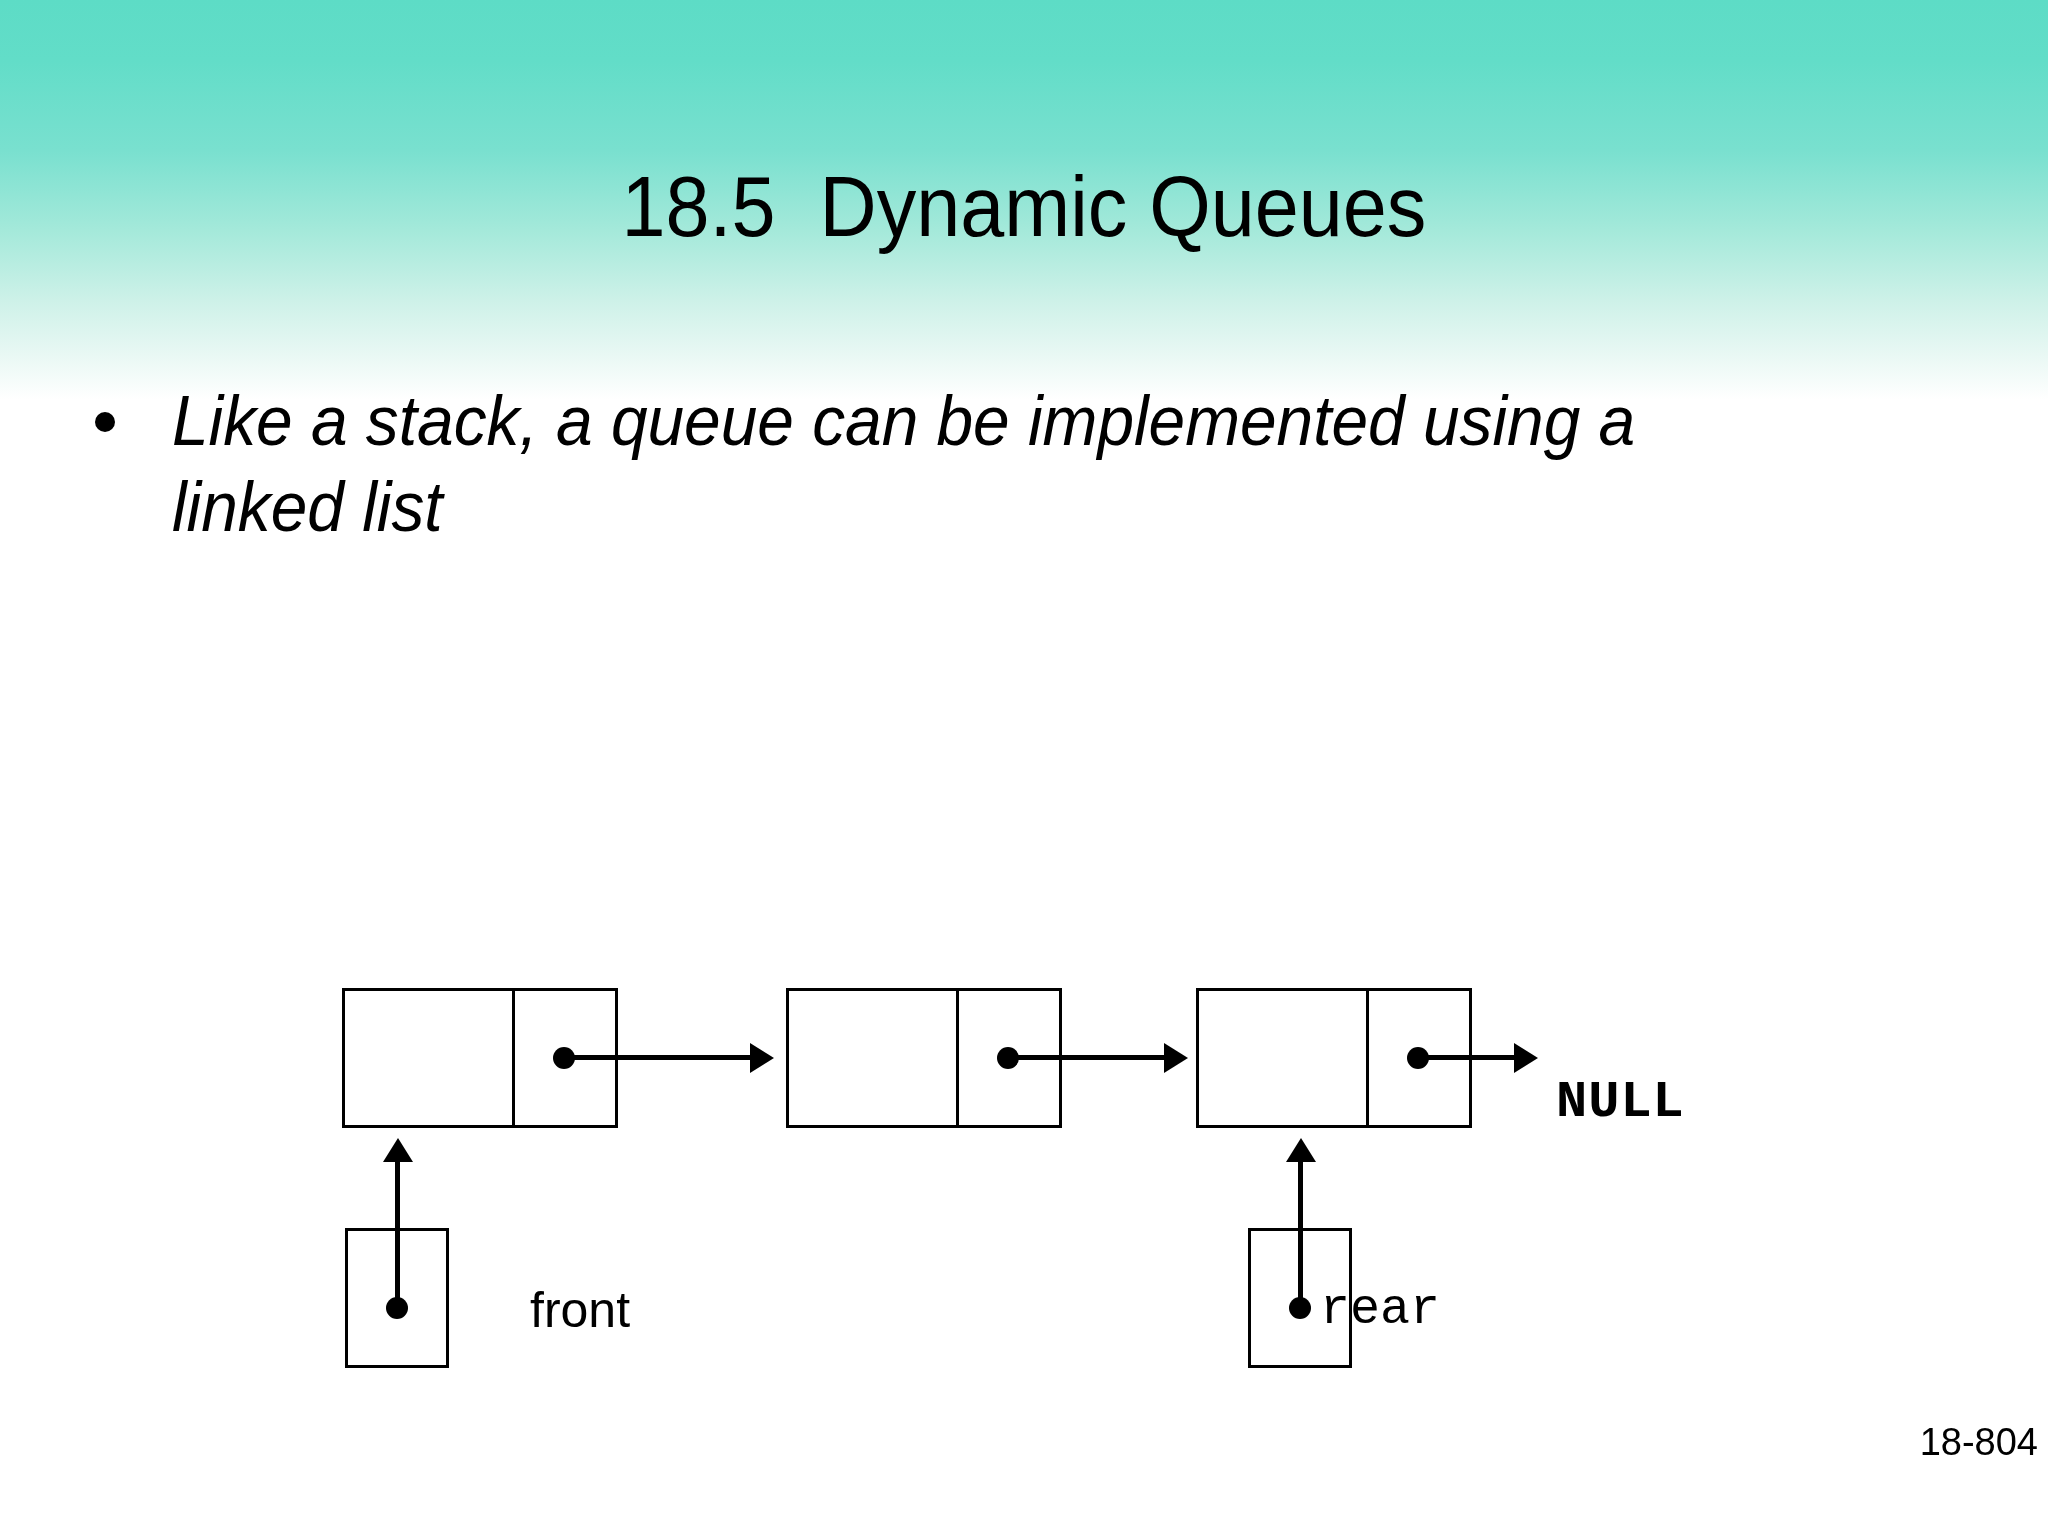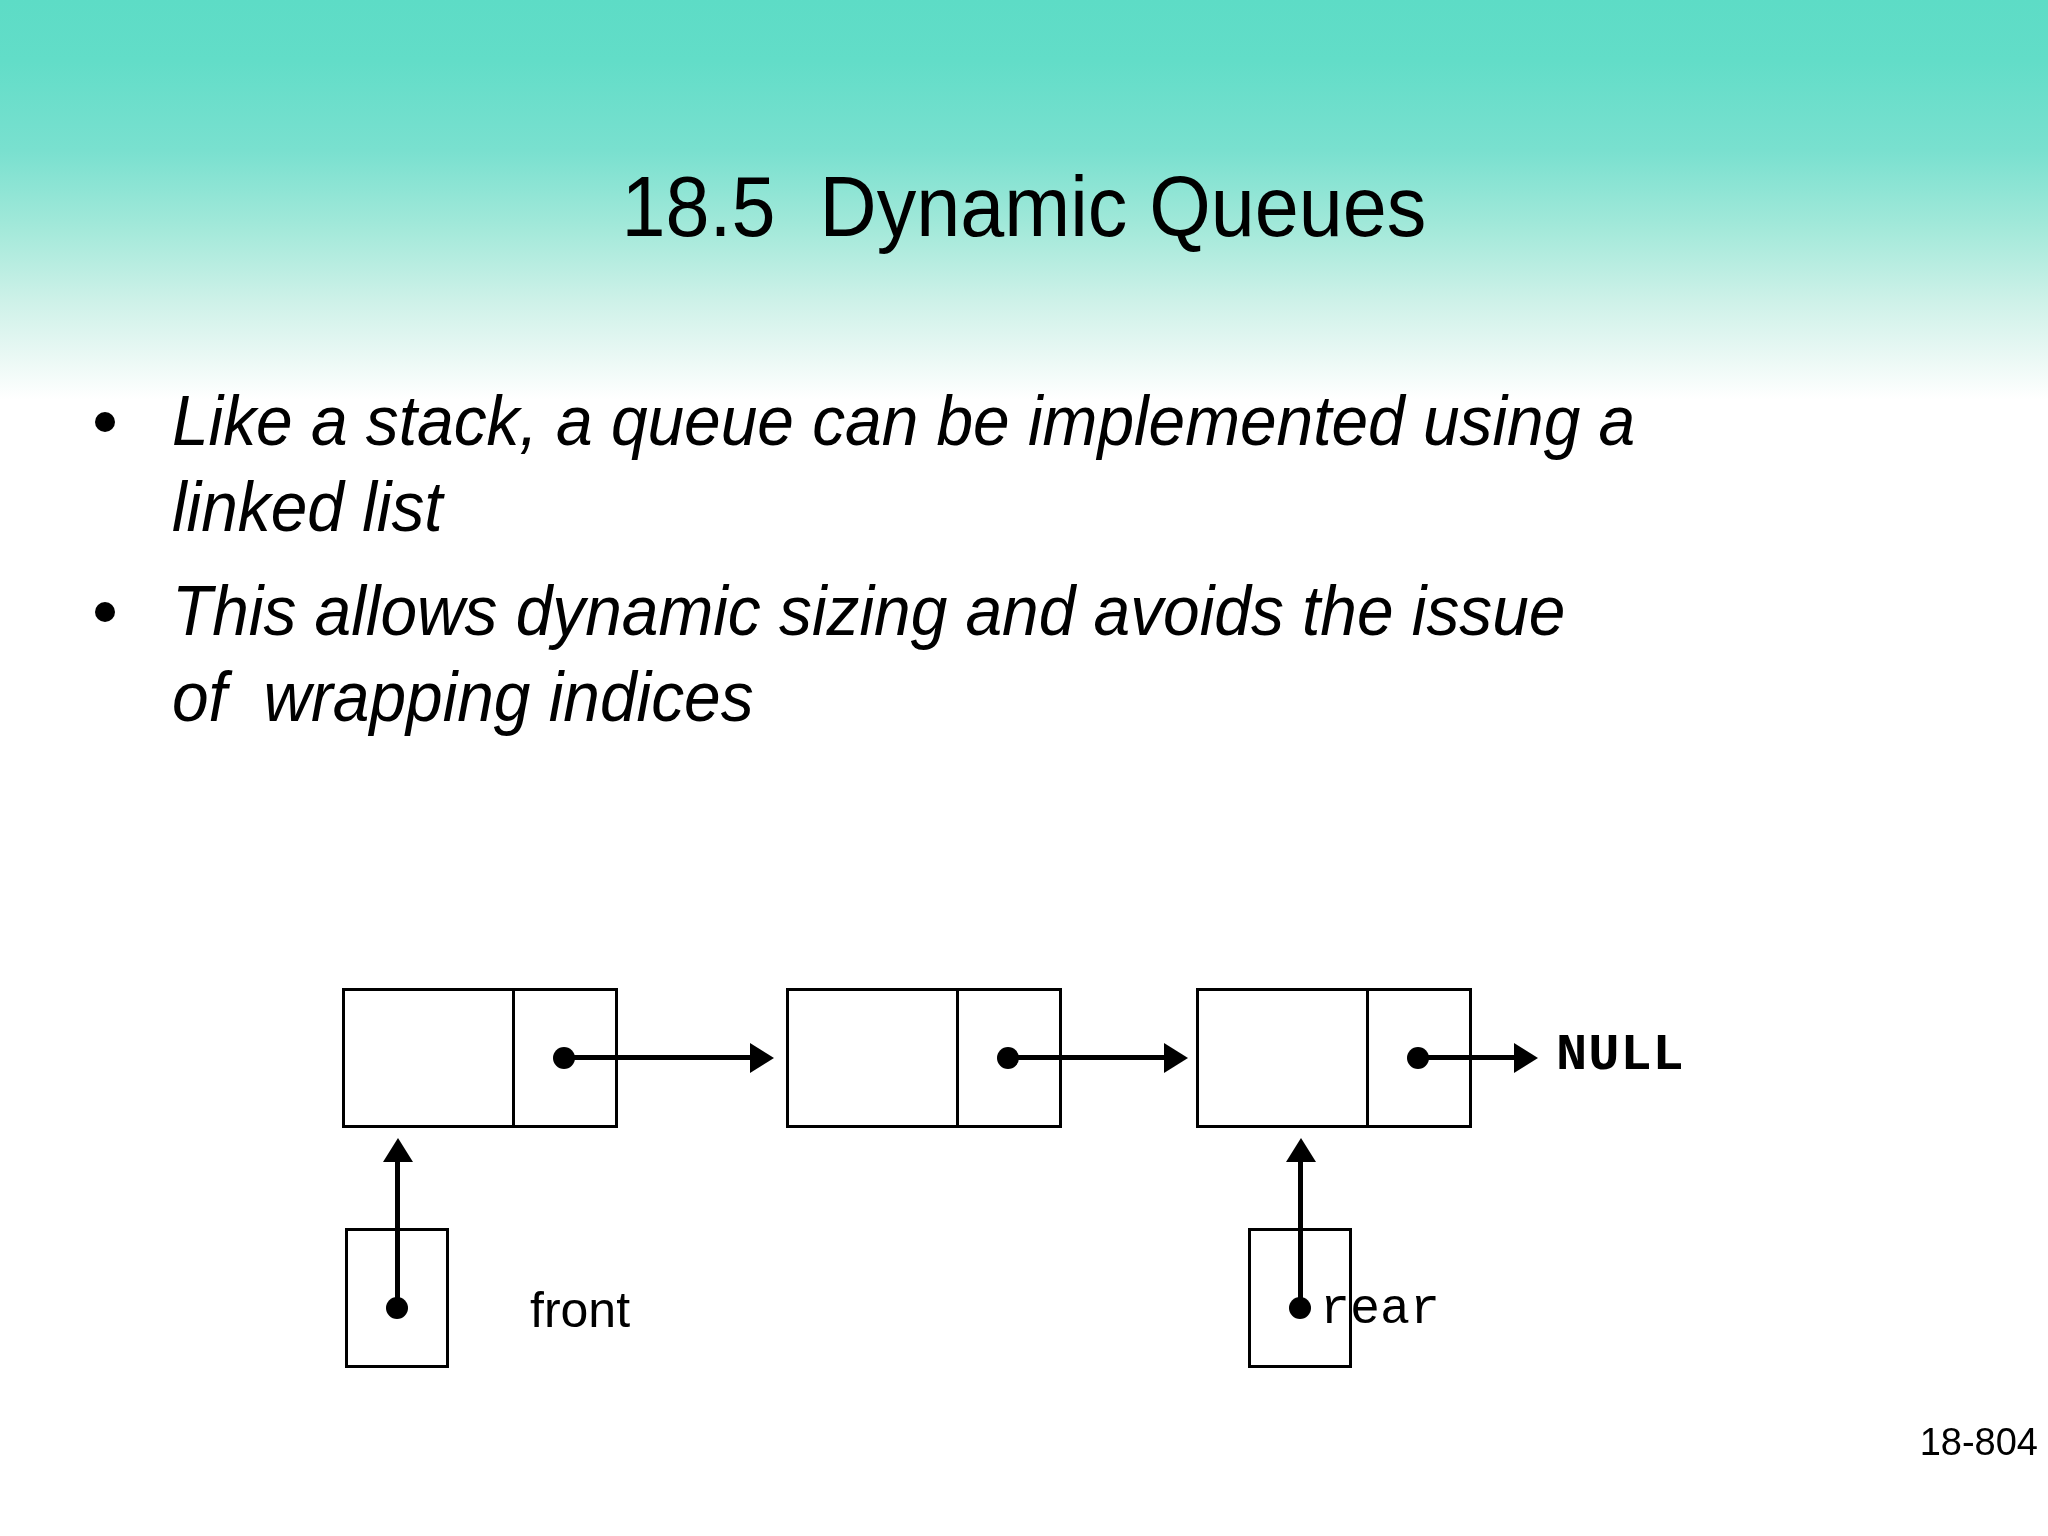--- a/index.html
+++ b/index.html
@@ -134,20 +134,21 @@
     border-bottom: 24px solid #000000;
   }
   .null-label {
     position: absolute;
     font-family: "Liberation Mono", "DejaVu Sans Mono", monospace;
     font-weight: bold;
     font-size: 52px;
     line-height: 52px;
     color: #000000;
     letter-spacing: 1px;
+    margin-top: 47px;
   }
   .ptr-label {
     position: absolute;
     font-family: "Liberation Sans", sans-serif;
     font-size: 50px;
     line-height: 50px;
     color: #000000;
   }
   
   #page-number {
@@ -169,24 +170,20 @@
 
   <div id="title">18.5  Dynamic Queues</div>
 
   <div id="body">
 
     <div class="bullet-row">
       <span class="bullet-dot"></span>
       <span class="bullet-text">Like a stack, a queue can be implemented using a linked list</span>
     </div>
 
-    <div class="bullet-row">
-      <span class="bullet-dot"></span>
-      <span class="bullet-text">This allows dynamic sizing and avoids the issue of  wrapping indices</span>
-    </div>
 
   </div>
 
   <div id="diagram">
 
     <div class="node" style="left:342px; top:988px; width:276px; height:140px;">
       <div class="node-divider" style="left:167px; top:0px; height:134px;"></div>
     </div>
     <div class="ptr-dot" style="left:553px; top:1047px;"></div>
     <div class="h-line" style="left:564px; top:1055px; width:190px;"></div>

